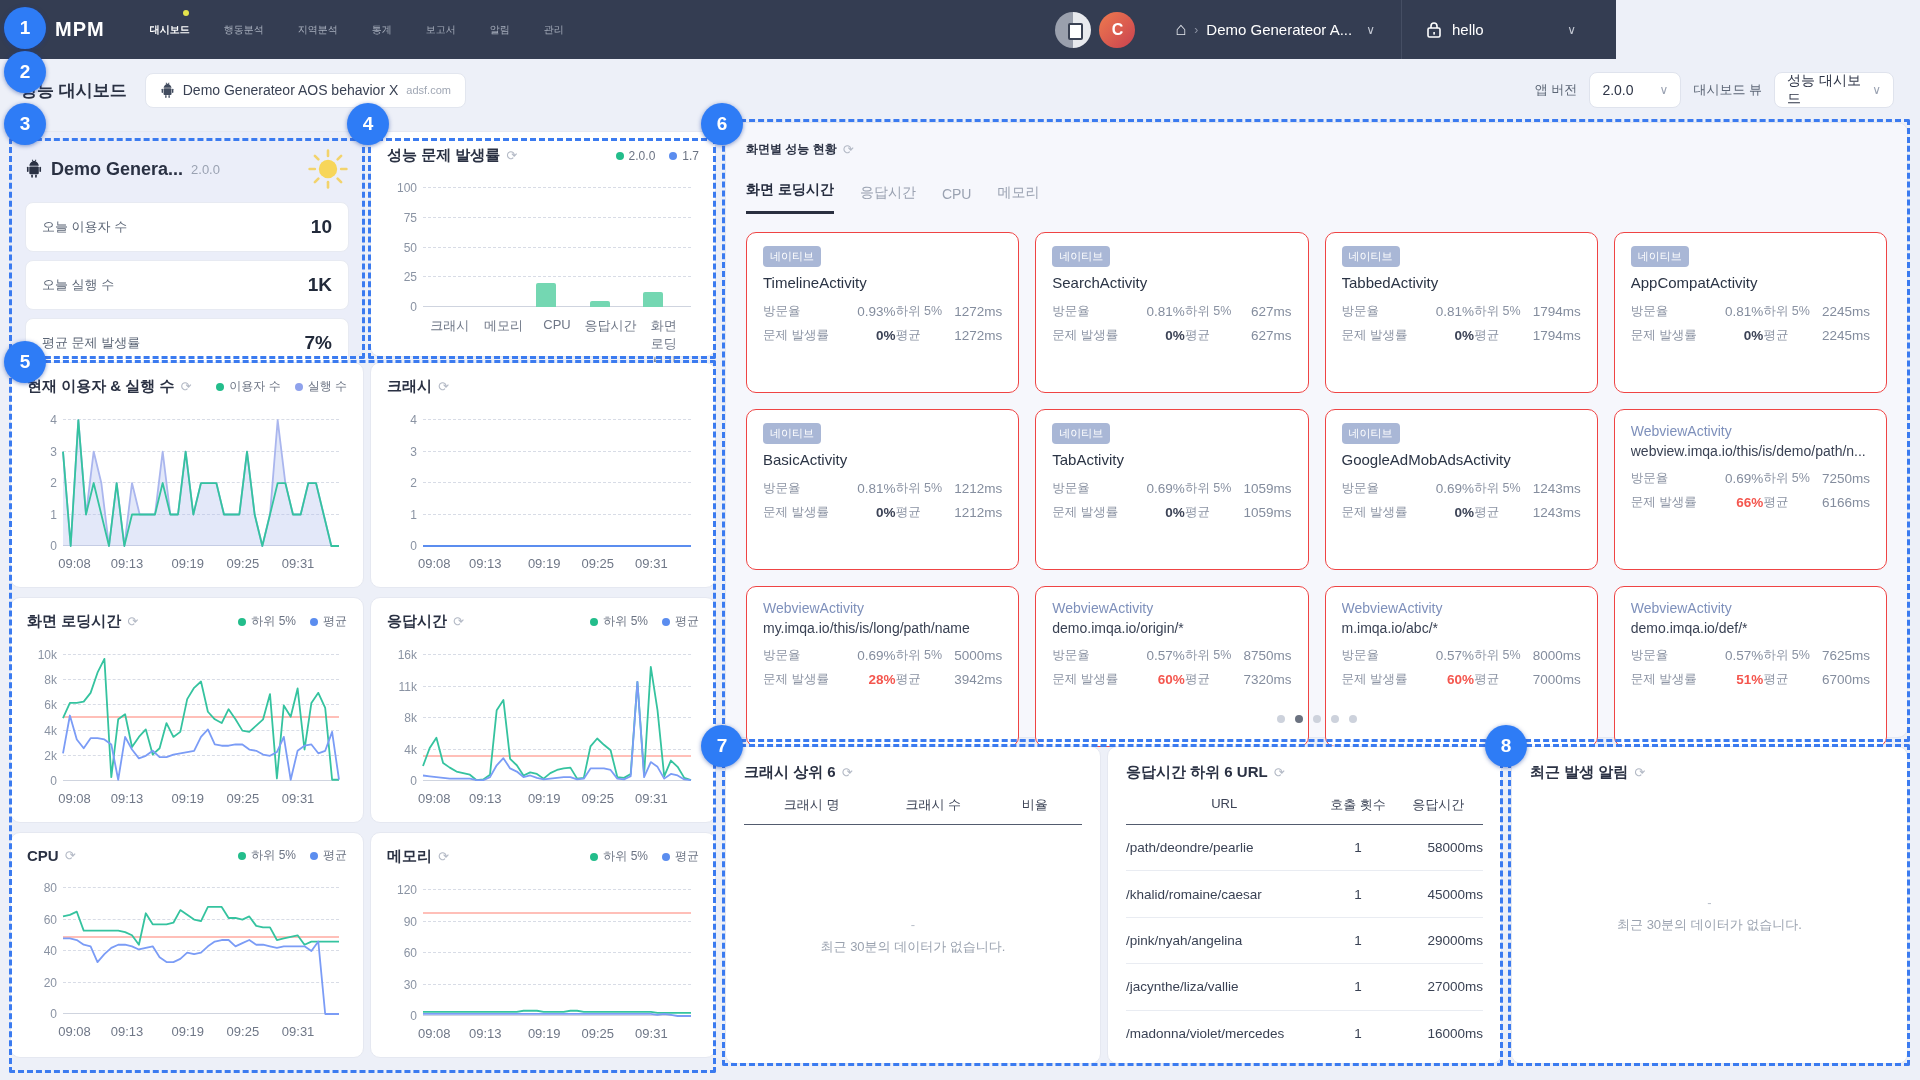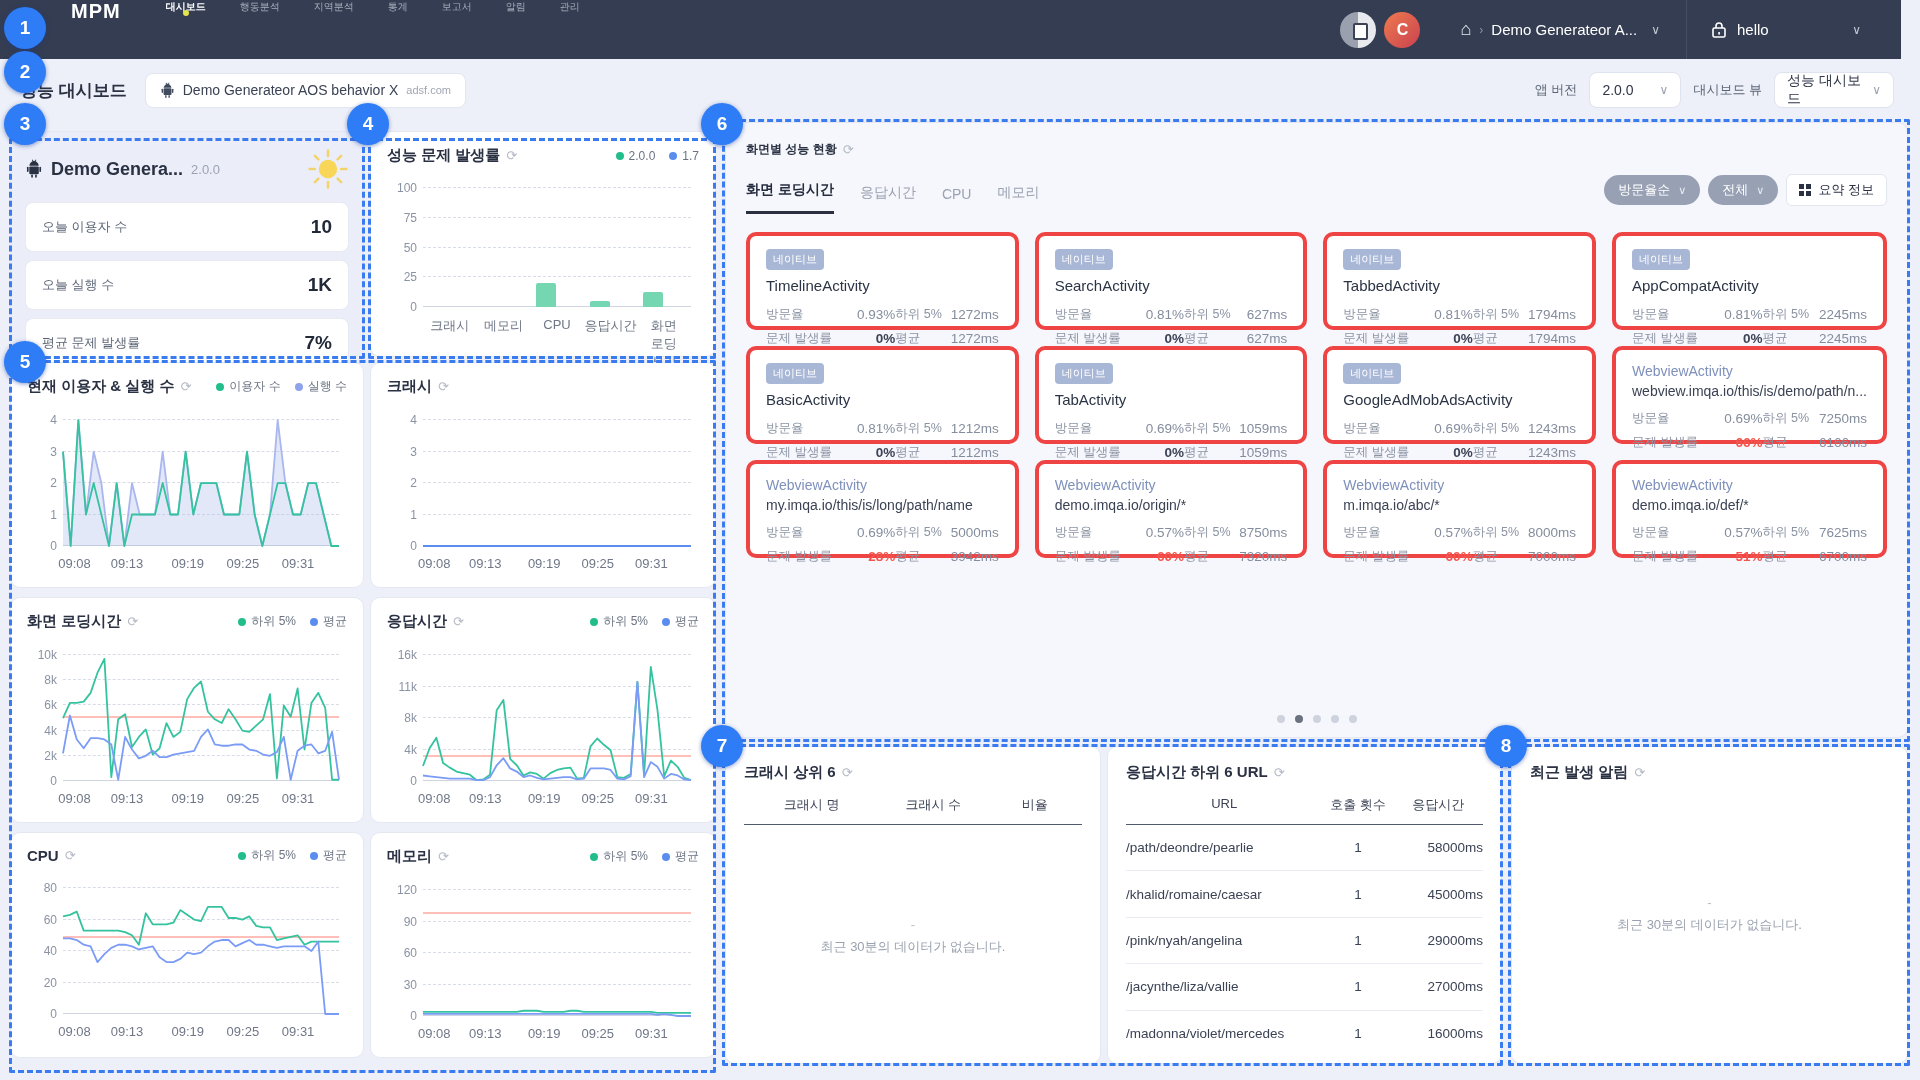--- a/index.html
+++ b/index.html
@@ -1,19 +1,19 @@
 <!DOCTYPE html>
 <html><head>
 <meta charset="utf-8">
 <style>
   *{box-sizing:border-box;margin:0;padding:0;}
   html,body{width:1920px;height:1080px;}
   body{font-family:"Liberation Sans","DejaVu Sans",sans-serif;background:#edf0f8;overflow:hidden;position:relative;color:#2a3143;}
   
-  .topnav{position:absolute;left:0;top:0;width:1901px;height:59px;background:#343d52;display:flex;align-items:flex-start;z-index:5;padding-left:16px;}
+  .topnav{position:absolute;left:0;top:0;width:1616px;height:59px;background:#343d52;display:flex;align-items:center;z-index:5;}
   .brand{color:#fff;font-weight:bold;font-size:20px;letter-spacing:1px;margin-left:55px;margin-right:45px;}
   .nav-items{display:flex;align-items:center;gap:34px;}
   .nav-item{color:#a7aebc;font-size:10px;cursor:pointer;position:relative;}
   .nav-item.active{color:#fff;font-weight:bold;}
   .nav-dot{position:absolute;left:183px;top:10px;width:6px;height:6px;border-radius:50%;background:#e4e44c;}
   .nav-right{position:absolute;right:0;top:0;height:59px;display:flex;align-items:center;}
   .avatars{display:flex;align-items:center;margin-right:40px;}
   .avatar1{width:36px;height:36px;border-radius:50%;background:linear-gradient(90deg,#9aa0ad 50%,#e8eaee 50%);position:relative;margin-right:8px;}
   .avatar1::after{content:"";position:absolute;left:13px;top:11px;width:11px;height:13px;background:#fff;border:2px solid #3a4254;border-radius:2px;}
   .avatar2{width:36px;height:36px;border-radius:50%;background:linear-gradient(135deg,#ef7a4e,#c94250);color:#fff;font-weight:bold;font-size:16px;display:flex;align-items:center;justify-content:center;}
@@ -77,21 +77,21 @@
   .tabs-row{display:flex;align-items:flex-end;margin-top:22px;height:34px;position:relative;}
   .tab{font-size:14px;color:#9aa2b1;margin-right:26px;padding-bottom:12px;cursor:pointer;}
   .tab.active{color:#252c3e;font-weight:bold;border-bottom:3px solid #2a3040;}
   .screen-controls{position:absolute;right:0;top:-6px;display:flex;align-items:center;gap:8px;}
   .pill{background:#98a1b3;color:#fff;font-size:13px;border:none;border-radius:16px;height:30px;padding:0 14px;display:flex;align-items:center;gap:8px;cursor:pointer;}
   .pill .chev{color:#e8ebf1;font-size:11px;margin-left:0;}
   .summary-btn{background:#fff;border:1px solid #e2e6ef;border-radius:6px;height:32px;padding:0 12px;display:flex;align-items:center;gap:7px;font-size:13px;color:#2a3143;cursor:pointer;}
   .grid-icon{display:inline-grid;grid-template-columns:5px 5px;grid-template-rows:5px 5px;gap:2px;}
   .grid-icon i{background:#2a3143;}
   .activity-grid{display:grid;grid-template-columns:repeat(4,1fr);gap:16px;margin-top:18px;}
-  .act-card{background:#fff;border:4px solid #ef4444;border-radius:10px;padding:13px 16px;height:98px;cursor:pointer;}
+  .act-card{background:#fff;border:1px solid #ef4444;border-radius:10px;padding:13px 16px;height:161px;cursor:pointer;}
   .act-badge{display:inline-block;background:#a9b7d6;color:#fff;font-size:11px;border-radius:4px;padding:3px 7px;margin-bottom:7px;}
   .act-title{font-size:15px;color:#2b3445;margin-bottom:12px;white-space:nowrap;overflow:hidden;text-overflow:ellipsis;}
   .act-title.webview{color:#7e90bb;margin-bottom:4px;font-size:14px;}
   .act-url{font-size:14px;color:#3a4254;margin-bottom:11px;white-space:nowrap;overflow:hidden;text-overflow:ellipsis;}
   .stat-grid{display:grid;grid-template-columns:78px 1fr 52px 1fr;row-gap:7px;align-items:center;}
   .stat-lbl{font-size:12.5px;color:#8b93a3;}
   .stat-val{font-size:13.5px;color:#848d9e;text-align:right;}
   .stat-val.issue{font-weight:bold;color:#3c4356;}
   .stat-val.issue.red{color:#f4564e;}
   .dots{position:absolute;left:0;right:0;bottom:14px;display:flex;justify-content:center;gap:10px;}
@@ -473,39 +473,20 @@
     <span class="screen-title">화면별 성능 현황</span>
     <span class="refresh-icon"></span>
   </div>
   <div class="tabs-row">
     <div id="tabs-container" style="display:flex;align-items:flex-end;">
         <div class="tab active">화면 로딩시간</div>
         <div class="tab">응답시간</div>
         <div class="tab">CPU</div>
         <div class="tab">메모리</div>
       </div>
-    <div class="screen-controls">
-      <button class="pill">
-        <span>방문율순</span>
-        <span class="chev"></span>
-      </button>
-      <button class="pill">
-        <span>전체</span>
-        <span class="chev"></span>
-      </button>
-      <button class="summary-btn">
-        <span class="grid-icon">
-            <i></i>
-            <i></i>
-            <i></i>
-            <i></i>
-          </span>
-        <span>요약 정보</span>
-      </button>
-    </div>
   </div>
   <div class="activity-grid" id="activity-grid">
       <div class="act-card"><span class="act-badge">네이티브</span><div class="act-title">TimelineActivity</div><div class="stat-grid">
           <span class="stat-lbl">방문율</span>
           <span class="stat-val">0.93%</span>
           <span class="stat-lbl">하위 5%</span>
           <span class="stat-val">1272ms</span>
           <span class="stat-lbl">문제 발생률</span>
           <span class="stat-val issue">0%</span>
           <span class="stat-lbl">평균</span>

